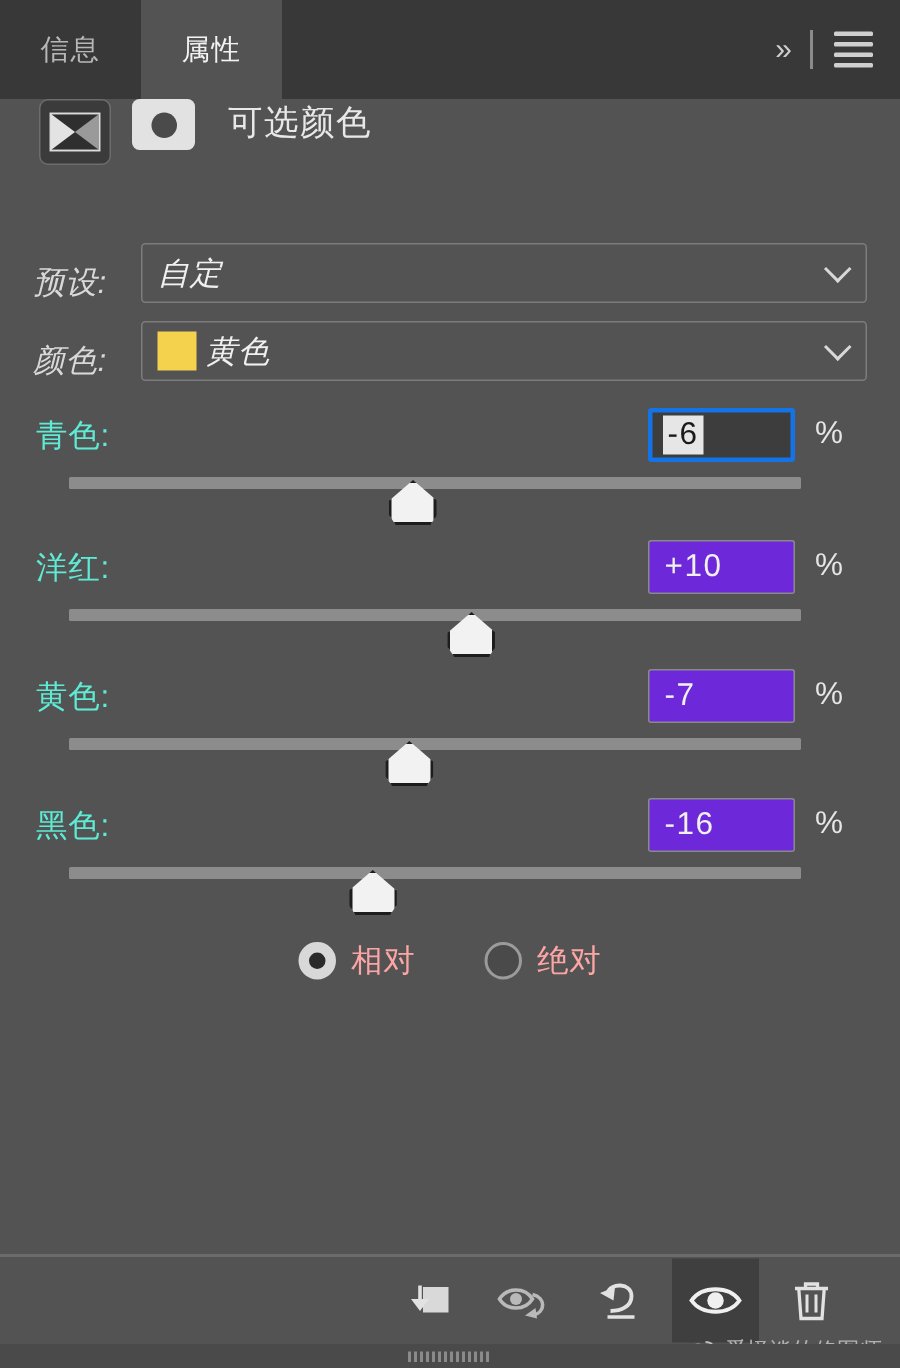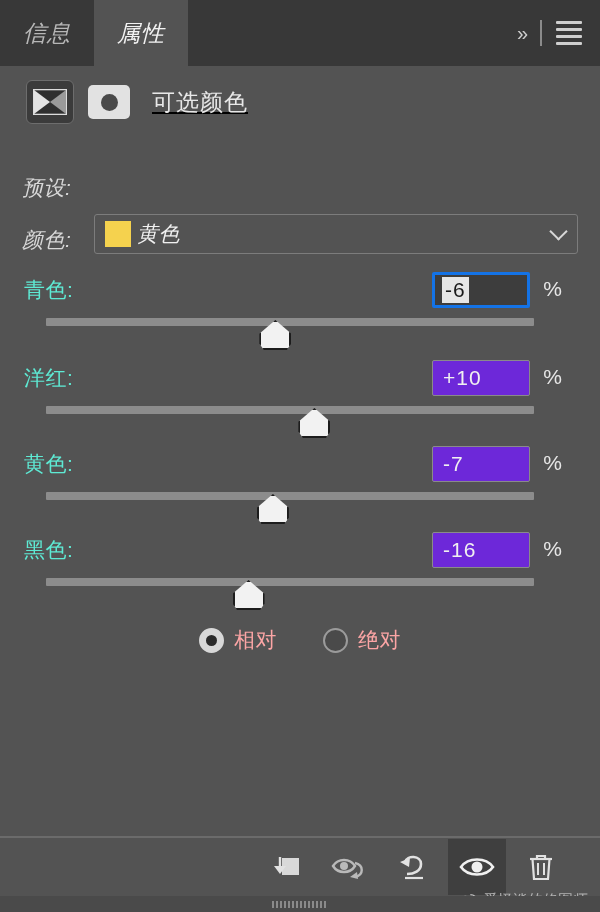--- a/index.html
+++ b/index.html
@@ -13,38 +13,38 @@
 
   
   .tabbar {
     position: absolute; left: 0; top: 0; width: 600px; height: 66px;
     background: #383838;
     display: flex; align-items: stretch;
   }
   .tab {
     display: flex; align-items: center; justify-content: center;
     padding: 0 16px; min-width: 94px;
-    font-size: 23px; letter-spacing: 1px;
-    color: #b7b7b7; cursor: default; user-select: none; font-style: italic;
+    font-size: 19px; letter-spacing: 1px;
+    color: #b7b7b7; cursor: default; user-select: none;
   }
   .tab.active { background: #535353; color: #f2f2f2; }
   .tabbar-spacer { flex: 1 1 auto; }
   .tabbar-right {
     display: flex; align-items: center; gap: 14px;
     padding-right: 18px; color: #cfcfcf;
   }
   .chev { font-size: 20px; line-height: 1; letter-spacing: -2px; color: #cfcfcf; }
   .vdiv { width: 2px; height: 26px; background: #8b8b8b; }
   .burger { display: flex; flex-direction: column; gap: 4px; width: 26px; }
   .burger span { display: block; height: 3px; background: #cfcfcf; border-radius: 1px; }
 
   
   .adj-header {
     position: absolute; left: 0; top: 66px; width: 600px; height: 72px;
-    display: flex; align-items: center; padding-left: 26px; gap: 14px; text-decoration: underline;
+    display: flex; padding-left: 26px; gap: 14px;
   }
   .icon-adj {
     width: 48px; height: 44px; border-radius: 6px;
     background: #3b3b3b; border: 1px solid #6d6d6d;
     display: flex; align-items: center; justify-content: center;
   }
   .icon-mask {
     width: 42px; height: 34px; border-radius: 5px; background: #e2e2e2;
     display: flex; align-items: center; justify-content: center;
   }
@@ -174,20 +174,24 @@
       </svg>
     </div>
     <div class="icon-mask">
       <div class="dot"></div>
     </div>
     <div class="adj-title">可选颜色</div>
   </div>
 
   <div class="row-select" style="top:162px;">
     <div class="row-label">预设:</div>
+    <div class="select">
+      <span class="select-value">自定</span>
+      <span class="select-caret"></span>
+    </div>
   </div>
 
   <div class="row-select" style="top:214px;">
     <div class="row-label">颜色:</div>
     <div class="select">
       <span class="swatch" style="background: rgb(245, 210, 78);"></span>
       <span class="select-value">黄色</span>
       <span class="select-caret"></span>
     </div>
   </div>

